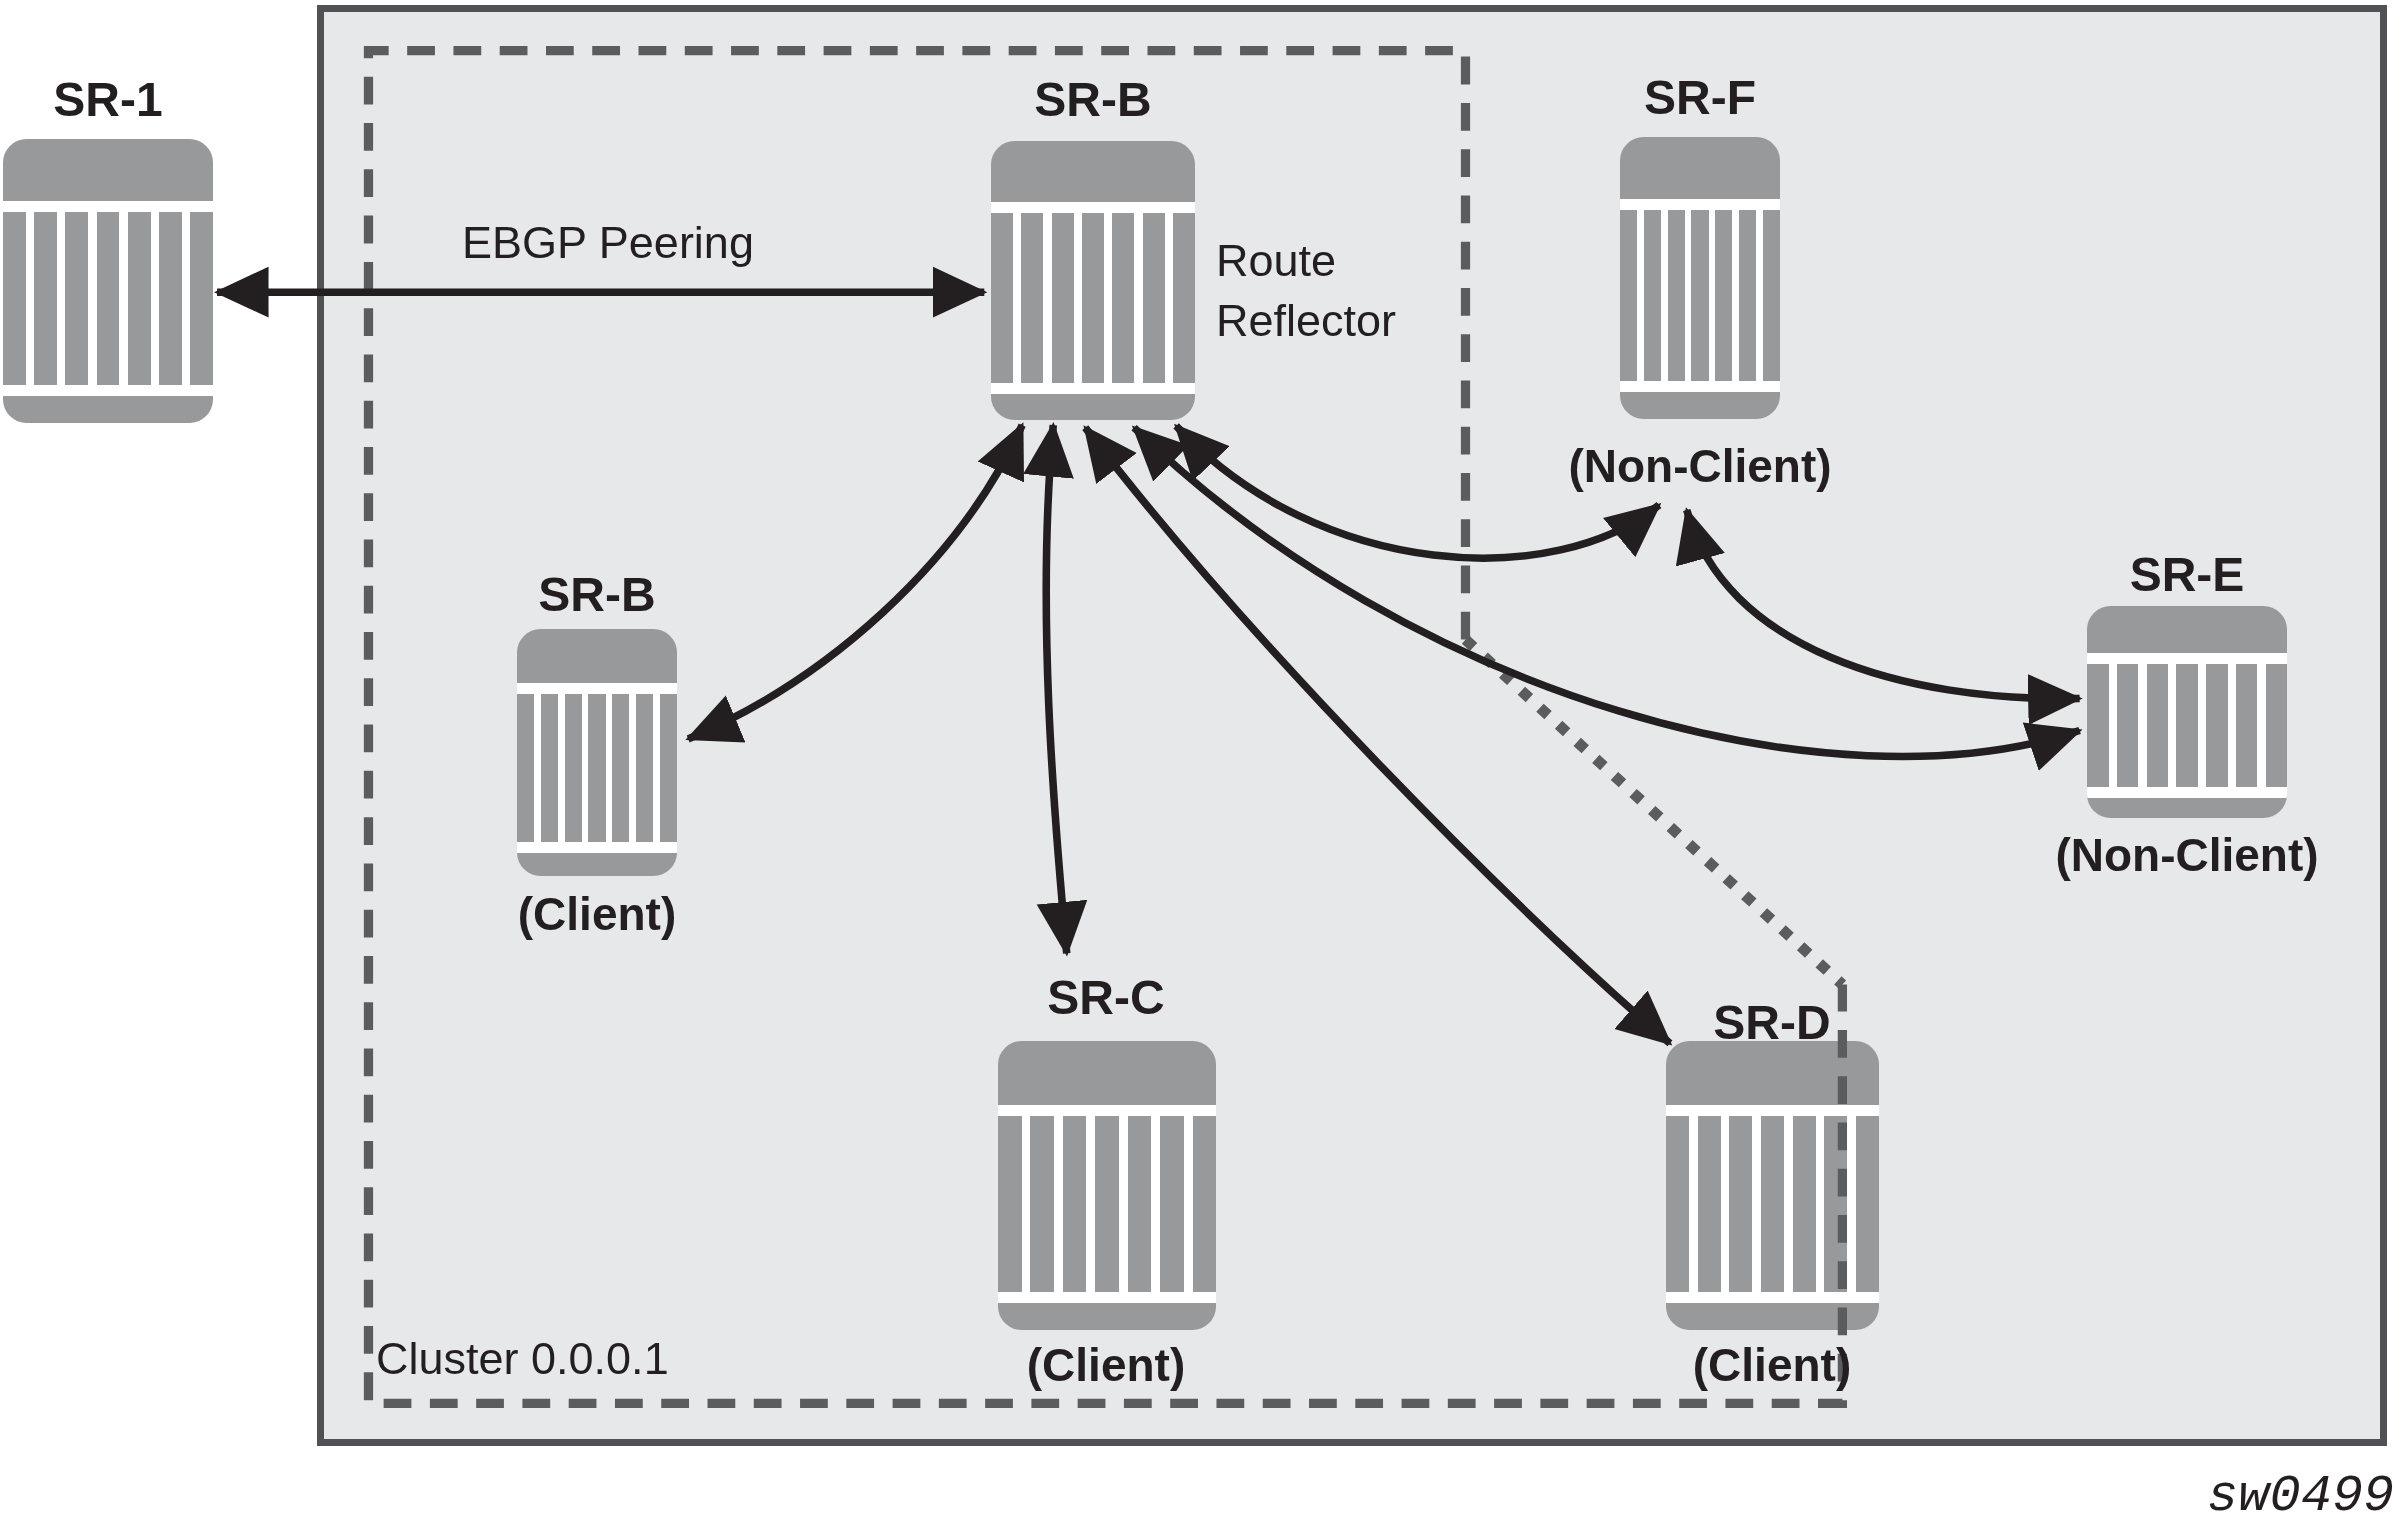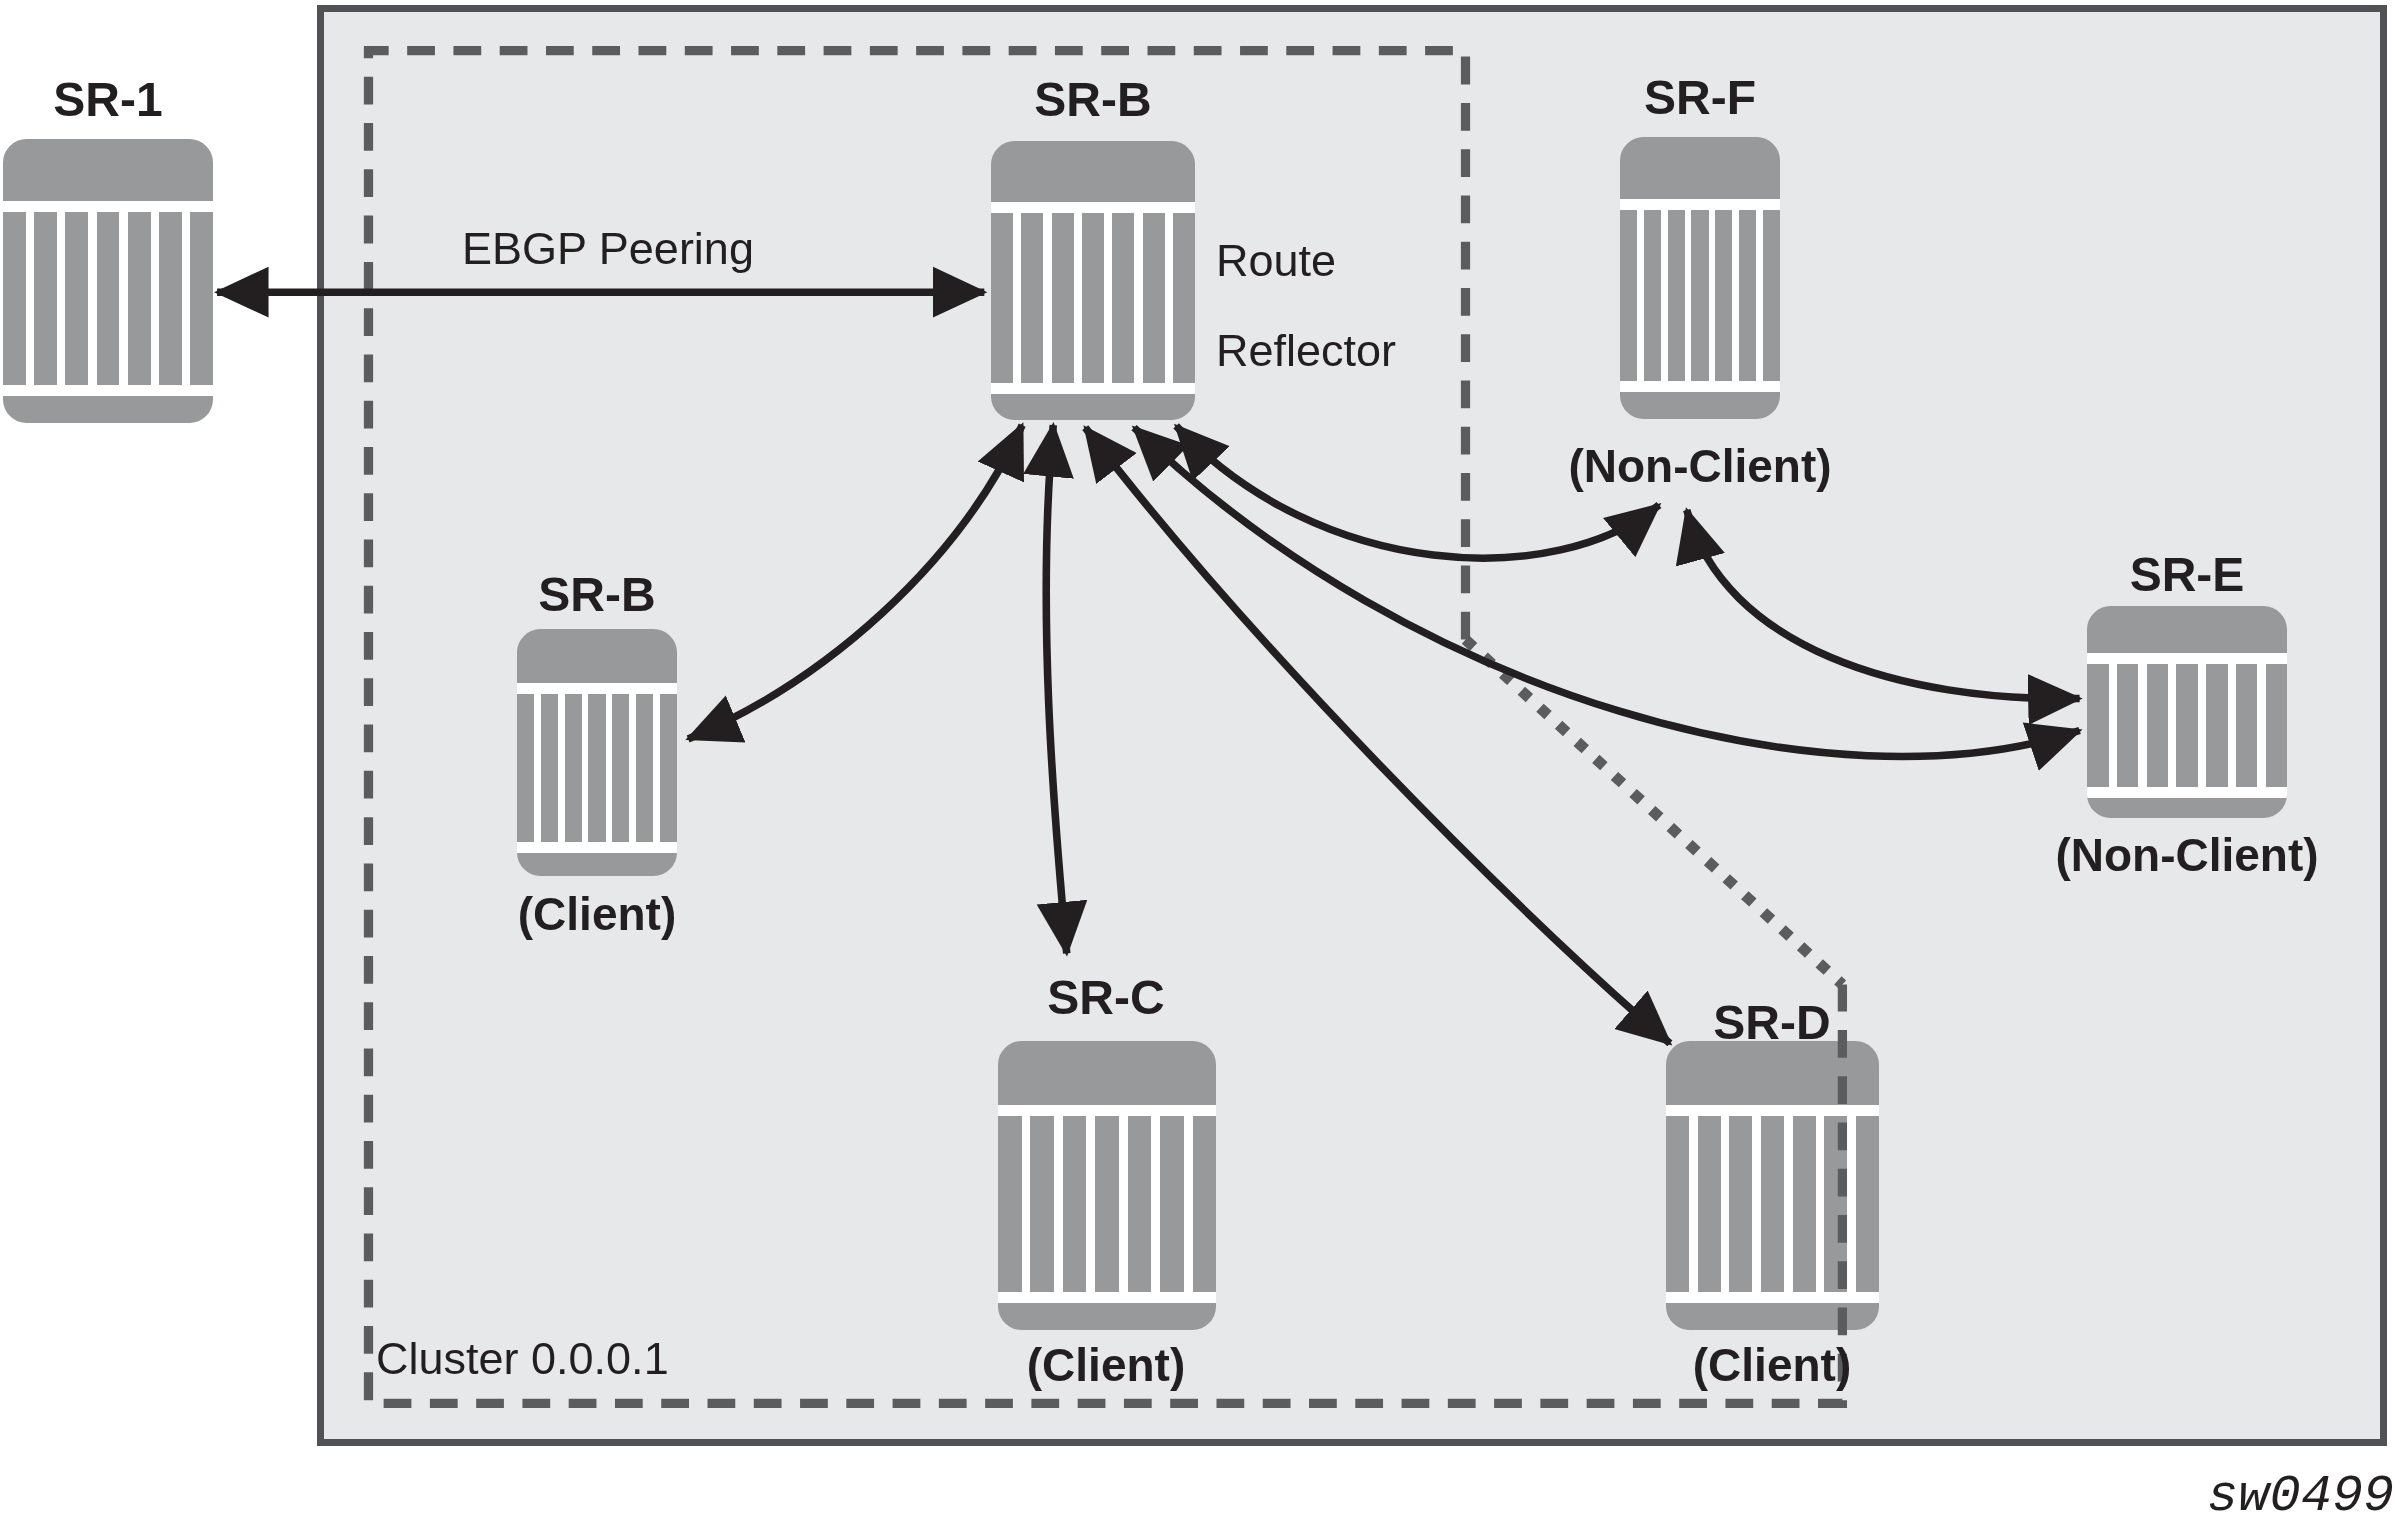--- a/index.html
+++ b/index.html
@@ -146,23 +146,23 @@
   <div class="nlabel" style="left:2187px;top:549px;">SR-E</div>
   <div class="nlabel" style="left:1106px;top:972px;">SR-C</div>
   <div class="nlabel" style="left:1772px;top:972px;margin-top:25px;">SR-D</div>
 
   <div class="sublabel" style="left:1700px;top:441px;">(Non-Client)</div>
   <div class="sublabel" style="left:597px;top:889px;">(Client)</div>
   <div class="sublabel" style="left:2187px;top:830px;">(Non-Client)</div>
   <div class="sublabel" style="left:1106px;top:1340px;">(Client)</div>
   <div class="sublabel" style="left:1772px;top:1340px;">(Client)</div>
 
-  <div class="freetext" style="left:608px;top:224px;transform:translateX(-50%);">EBGP Peering</div>
+  <div class="freetext" style="left:608px;top:218px;transform:translateX(-50%);">EBGP Peering</div>
 
   <div class="freetext" style="left:1216px;top:236px;">Route</div>
-  <div class="freetext" style="left:1216px;top:326px;text-align:right;">Reflector</div>
+  <div class="freetext" style="left:1216px;top:296px;text-align:right;">Reflector</div>
 
   <div class="freetext" style="left:376px;top:1334px;">Cluster 0.0.0.1</div>
 
   <div class="figure-id">sw0499</div>
 
 </div>
 
 
 </body></html>

